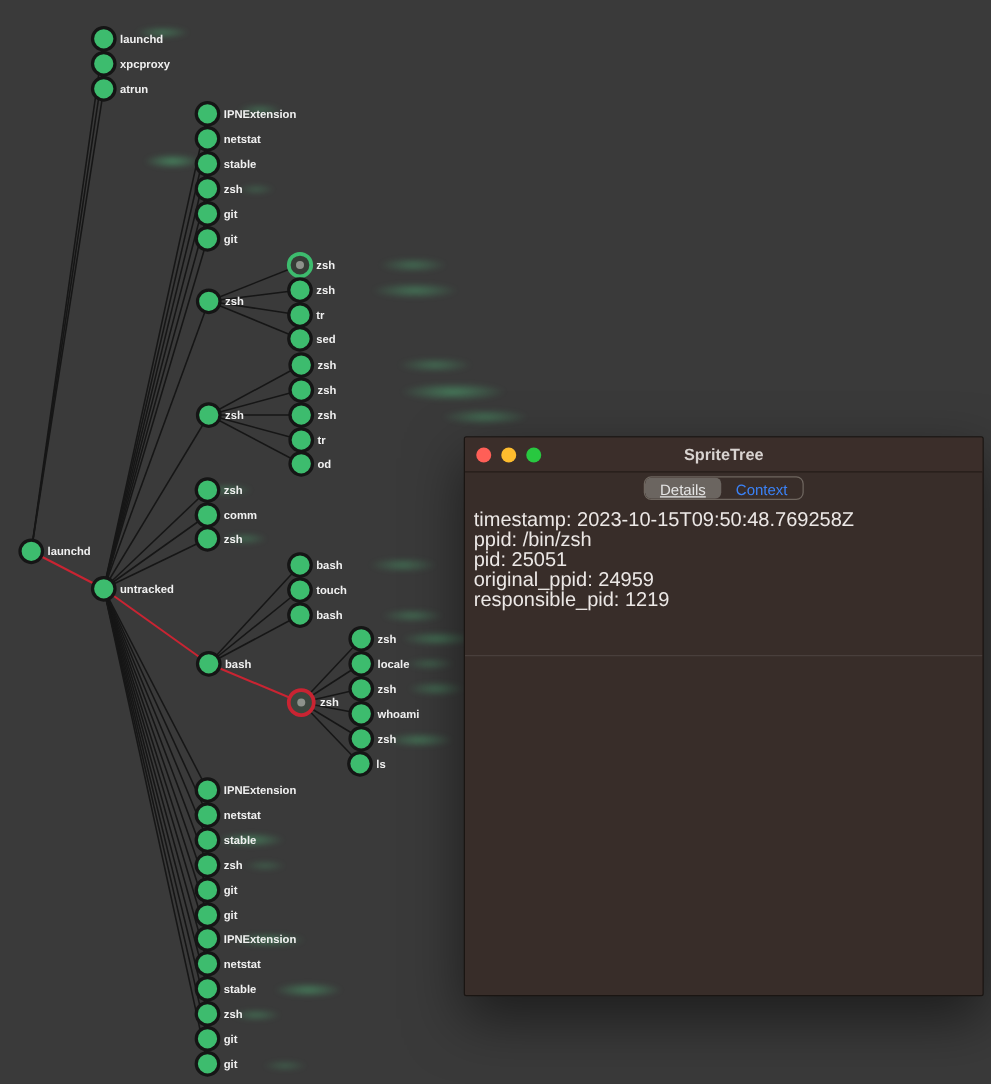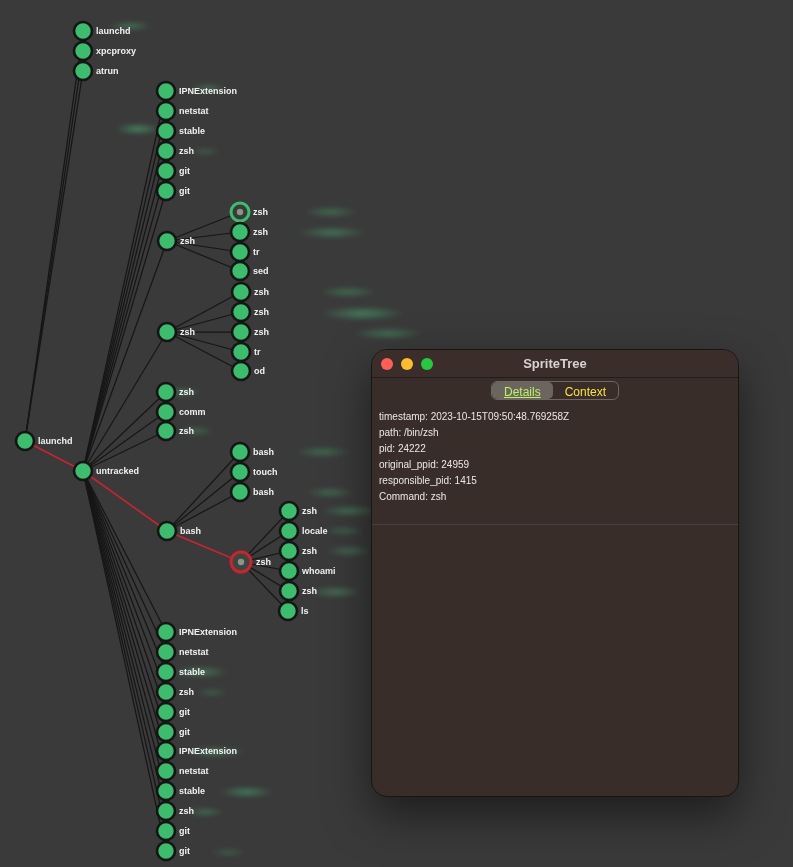--- a/index.html
+++ b/index.html
@@ -14,37 +14,37 @@
   .ghost{position:absolute;pointer-events:none;filter:blur(2px);}
   svg.tree{position:absolute;left:0;top:0;}
   line.edge{stroke:var(--edge);stroke-width:1.25;}
   line.edge.red{stroke:var(--edge-red);stroke-width:1.6;}
   circle.node{fill:var(--node-green);stroke:var(--ring-dark);stroke-width:2.6;}
   circle.node.exited{fill:#363c36;stroke:var(--node-green);stroke-width:3;}
   circle.node.selected{fill:#3c463e;stroke:var(--edge-red);stroke-width:3;}
   circle.innerdot{fill:#8d928b;stroke:none;}
   text.nlabel{fill:var(--label);font-family:"Liberation Sans",sans-serif;font-size:9px;}
   
-  .window{position:absolute;left:371px;top:349px;width:368px;height:448px;
-    background:var(--win-bg);border:1px solid var(--win-border);border-radius:16px;
+  .window{position:absolute;left:371px;top:349px;width:416px;height:448px;
+    background:var(--win-bg);border:1px solid var(--win-border);border-radius:2px;
     box-shadow:0 18px 45px rgba(0,0,0,.5), inset 0 1px 0 rgba(255,255,255,.07);
     overflow:hidden;}
   .titlebar{height:28px;background:var(--win-titlebar);border-bottom:1px solid #241c18;
     display:flex;align-items:center;position:relative;}
   .lights{display:flex;gap:8px;margin-left:9px;}
   .light{width:12px;height:12px;border-radius:50%;}
   .wtitle{position:absolute;left:0;right:0;text-align:center;color:#d8d3d0;
     font-size:13px;font-weight:bold;pointer-events:none;}
   .tabrow{display:flex;justify-content:center;margin-top:3px;}
   .segmented{display:flex;border:1px solid var(--seg-border);border-radius:6px;
     overflow:hidden;height:19px;}
-  .seg{padding:2px 12px 0 12px;font-size:12px;color:#fde047;cursor:default;
+  .seg{padding:2px 12px 0 12px;font-size:12px;color:#3b82f6;cursor:default;
     line-height:16px;}
-  .seg.sel{background:var(--seg-sel);border-radius:5px;color:#bef264;text-decoration:underline;}
-  .details{padding:9px 7px 0 7px;color:var(--win-text);font-size:10px;line-height:16px;}
+  .seg.sel{background:var(--seg-sel);border-radius:5px;color:#e5e5e5;text-decoration:underline;}
+  .details{padding:9px 7px 0 7px;color:var(--win-text);font-size:16px;line-height:16px;}
   .dline{white-space:pre;}
   .hdivider{position:absolute;left:0;right:0;top:174px;height:1px;
     background:rgba(255,255,255,.09);}
 </style>
 </head>
 <body>
 
 <div class="canvas">
   <div id="ghosts">
       <div class="ghost" style="left: 108px; top: 21px; width: 44px; height: 10px; background: radial-gradient(closest-side, rgba(86, 220, 138, 0.35), rgba(86, 220, 138, 0));"></div>
@@ -326,20 +326,19 @@
     <div class="wtitle">SpriteTree</div>
   </div>
   <div class="tabrow">
     <div class="segmented">
       <div class="seg sel">Details</div>
       <div class="seg">Context</div>
     </div>
   </div>
   <div class="details" id="details">
       <div class="dline">timestamp: 2023-10-15T09:50:48.769258Z</div>
-      <div class="dline">path: /bin/zsh</div>
-      <div class="dline">pid: 24222</div>
+      <div class="dline">ppid: /bin/zsh</div>
+      <div class="dline">pid: 25051</div>
       <div class="dline">original_ppid: 24959</div>
-      <div class="dline">responsible_pid: 1415</div>
-      <div class="dline">Command: zsh</div>
+      <div class="dline">responsible_pid: 1219</div>
     </div>
   <div class="hdivider"></div>
 </div>
 
 </body></html>

